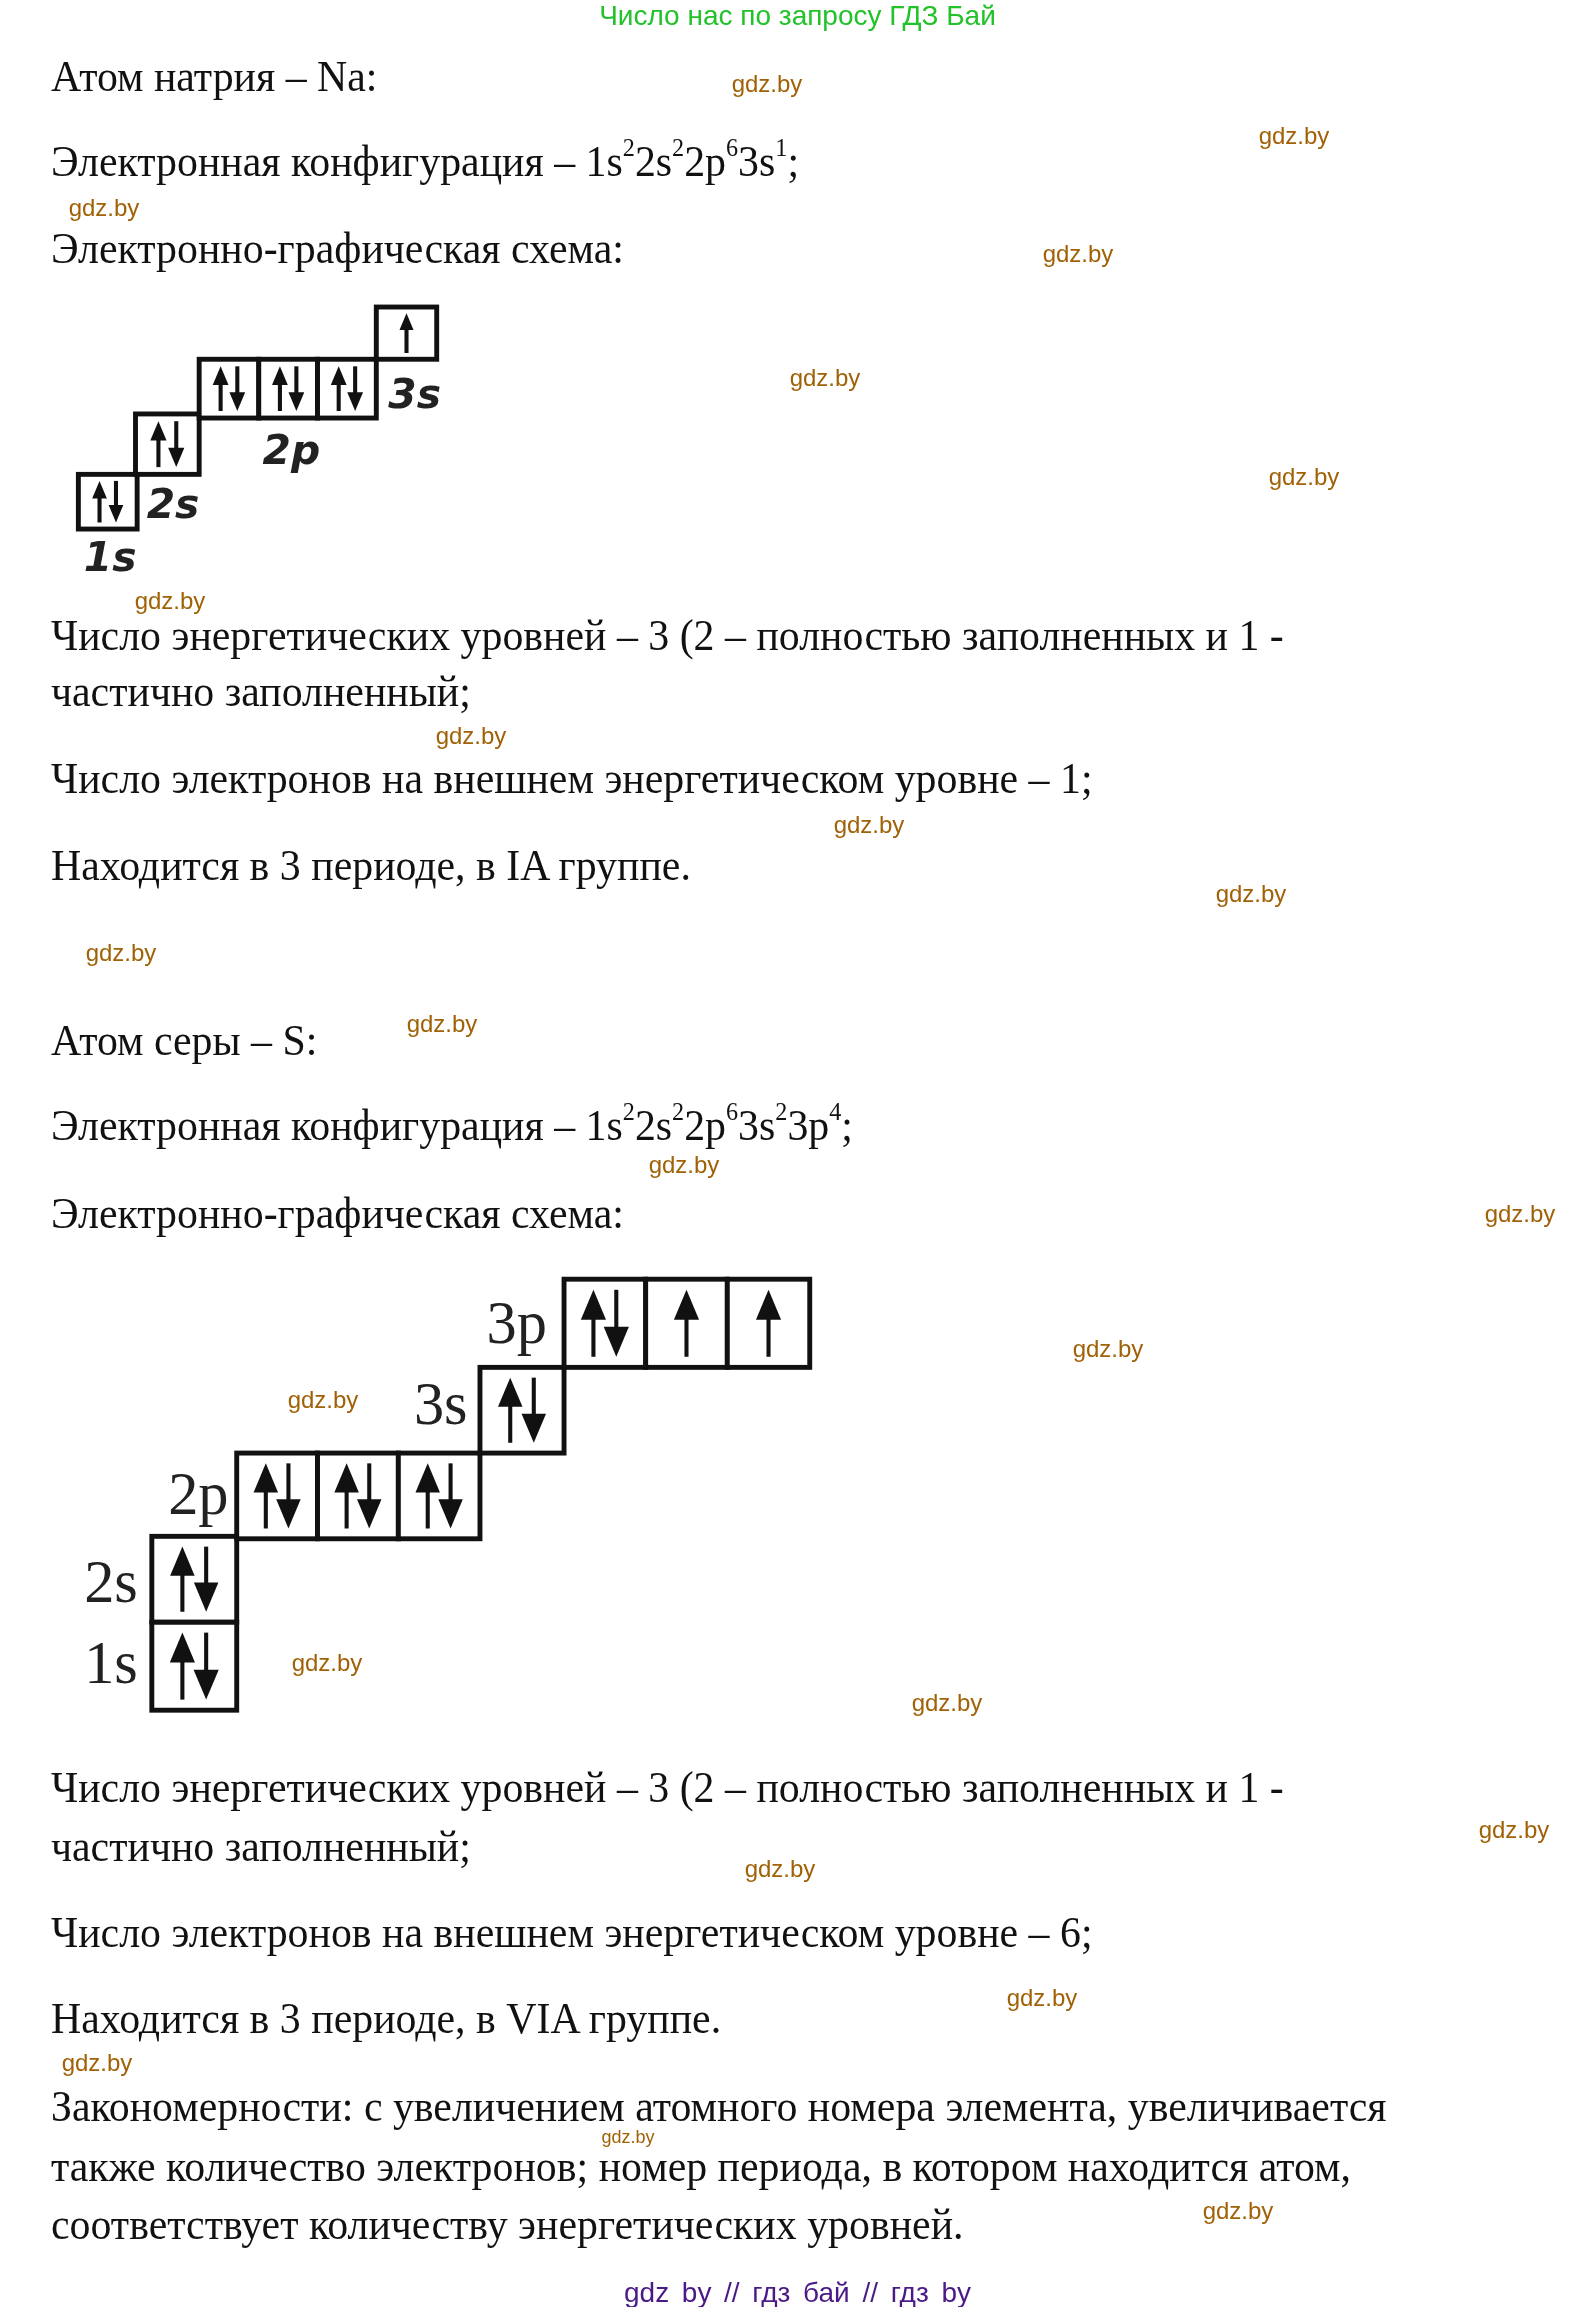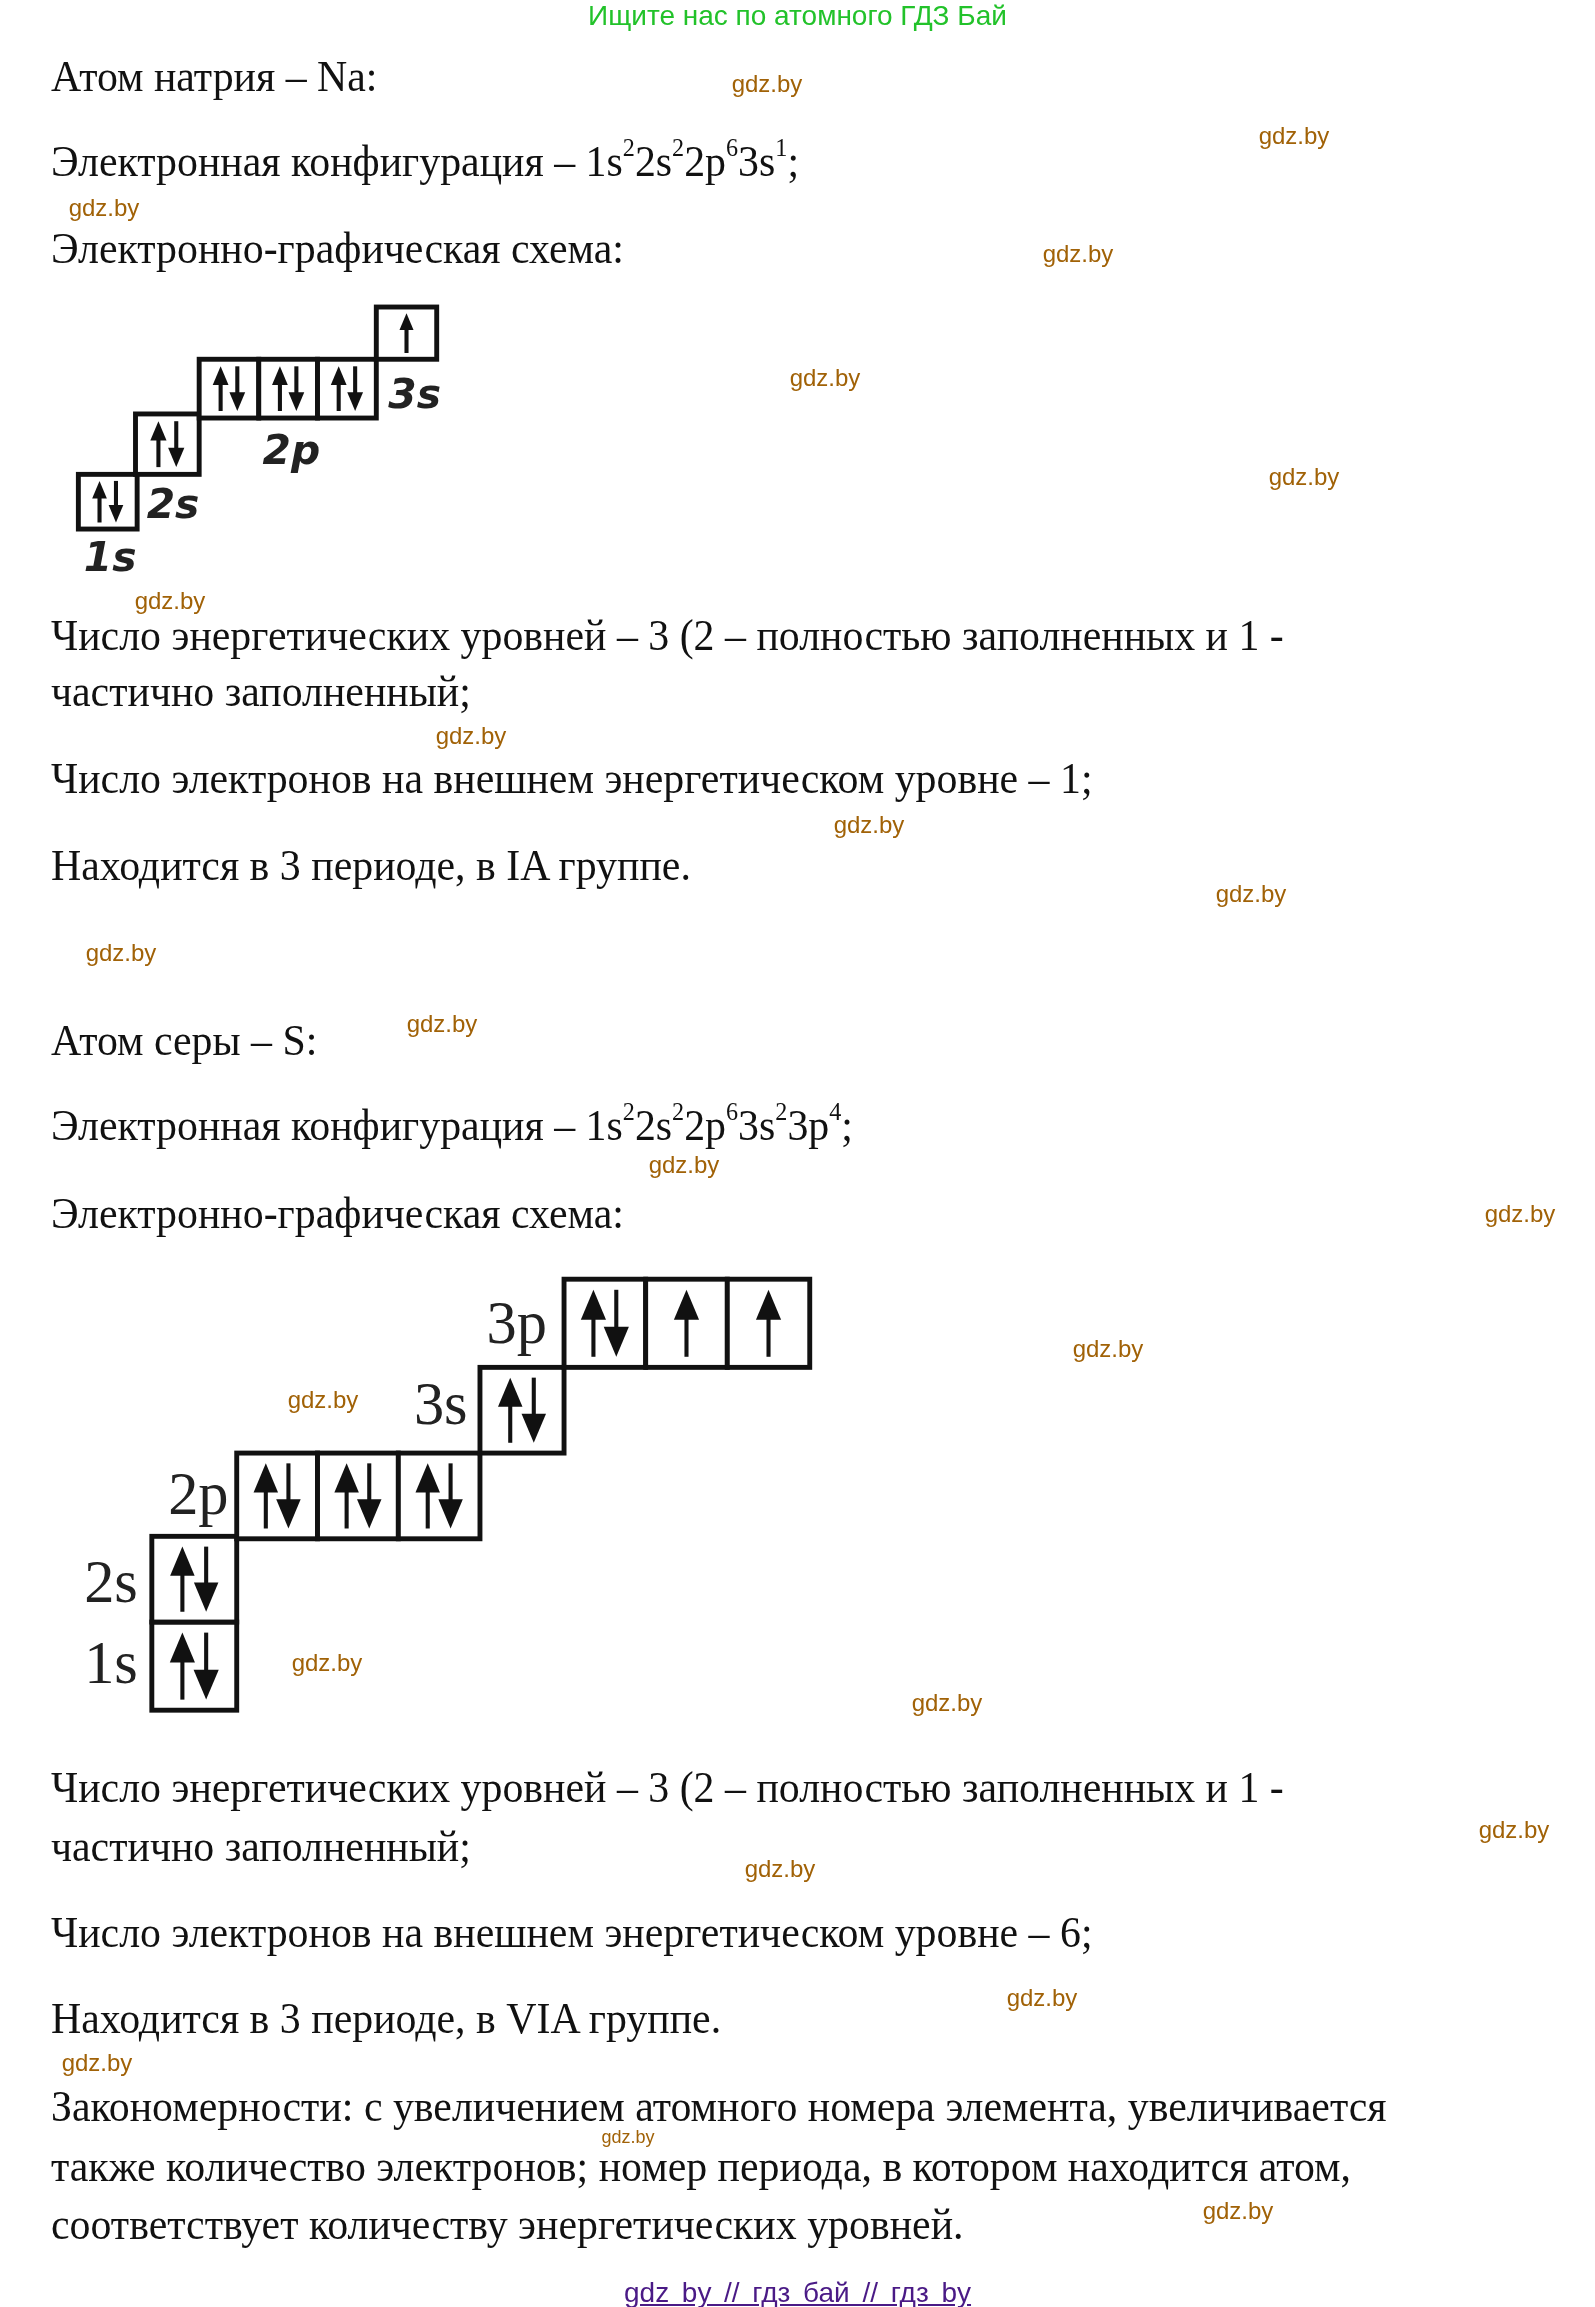--- a/index.html
+++ b/index.html
@@ -6,41 +6,41 @@
   body { width: 1595px; height: 2307px; position: relative; overflow: hidden; }
   .abs { position: absolute; white-space: nowrap; }
   .header {
     left: 0; width: 1595px; top: 0; height: 33px; line-height: 31px;
     text-align: center; font-family: "Liberation Sans", sans-serif;
     font-size: 28px; color: #22c22a;
   }
   .footer {
     left: 0; width: 1595px; top: 2278px; height: 29px; line-height: 29px;
     text-align: center; font-family: "Liberation Sans", sans-serif;
-    font-size: 28px; color: #4a1a86; word-spacing: 4.9px; text-decoration: underline;
+    font-size: 28px; color: #4a1a86; word-spacing: 4.9px;
   }
   .line {
     left: 51px; font-family: "Liberation Serif", serif; font-size: 45px;
     color: #111111; line-height: 49px; transform: scaleX(0.93); transform-origin: left center;
   }
   .line sup { font-size: 26px; vertical-align: 19.6px; line-height: 0; }
   .wm {
     font-family: "Liberation Sans", sans-serif; font-size: 24px; color: #a16207;
     line-height: 26px; transform: translate(-50%, -50%);
   }
   .wm.small { font-size: 18px; }
   svg.diagram { position: absolute; left: 0; top: 0; overflow: visible; }
   .orb-rect { fill: #ffffff; stroke: #111111; }
   .orb-label-sans { font-family: "DejaVu Sans", sans-serif; font-style: italic; font-weight: bold; fill: #222222; }
   .orb-label-serif { font-family: "Liberation Serif", serif; fill: #222222; }
 </style>
 </head>
 <body>
 
-<div class="abs header">Ищите нас по атомного ГДЗ Бай</div>
+<div class="abs header">Число нас по запросу ГДЗ Бай</div>
 
 <div class="abs line" style="top:52px">Атом натрия – Na:</div>
 <div class="abs line" style="top:137px"><span>Электронная конфигурация – </span><span>1s</span><sup>2</sup><span>2s</span><sup>2</sup><span>2p</span><sup>6</sup><span>3s</span><sup>1</sup><span>;</span></div>
 <div class="abs line" style="top:224px">Электронно-графическая схема:</div>
 <svg class="diagram" width="1595" height="2307" viewBox="0 0 1954 2826">
     <g>
       <g>
         <rect x="96" y="581" width="72" height="67" class="orb-rect" stroke-width="6"></rect>
         <g>
           <line x1="121.92" y1="608.336" x2="121.92" y2="639.96" stroke="#111" stroke-width="5"></line>

